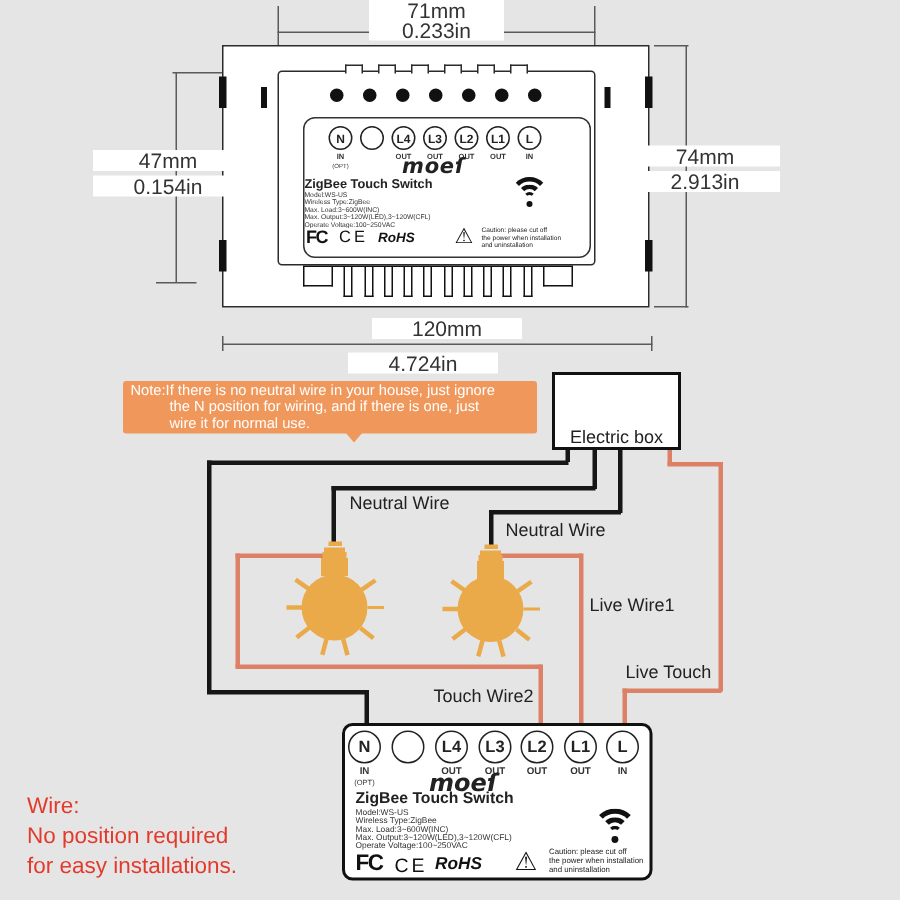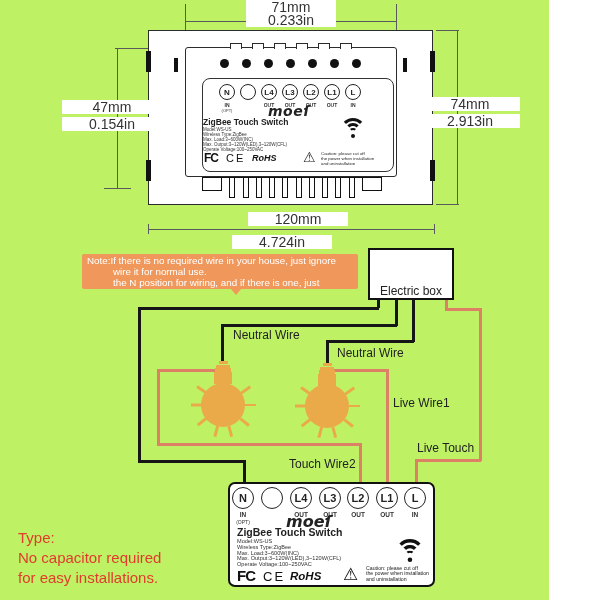--- a/index.html
+++ b/index.html
@@ -1,16 +1,16 @@
 <!DOCTYPE html>
 <html><head>
 <meta charset="utf-8">
 <style>
   html,body{margin:0;padding:0;background:#fff;}
-  #canvas{position:relative;width:549px;height:600px;background:#bef264;overflow:hidden;
+  #canvas{position:relative;width:600px;height:600px;background:#e5e5e5;overflow:hidden;
           font-family:"Liberation Sans",sans-serif;color:#2a2a2a;}
   
   .dim{position:absolute;background:#5a5a5a;}
   .dimtxt{position:absolute;color:#333;font-size:14px;line-height:14px;background:#fff;z-index:6;text-align:center;}
   
   .wn{position:absolute;background:#161616;}
   .wl{position:absolute;background:#dc8166;}
   .wlabel{position:absolute;font-size:12px;color:#222;z-index:4;}
   
   .outer{position:absolute;left:148px;top:30px;width:285px;height:175px;border:1.5px solid #2b2b2b;background:#fff;box-sizing:border-box;}
@@ -184,23 +184,23 @@
     <div>and uninstallation</div>
   </div>
   <div class="wifi" style="left:340px;top:118px;">
       <i class="a1"></i>
       <i class="a2"></i>
       <i class="a3"></i>
       <b></b>
     </div>
 
   <div class="notebox">
-    <div>Note:If there is no required wire in your house, just ignore</div>
+    <div>Note:If there is no neutral wire in your house, just ignore</div>
+    <div class="ind">the N position for wiring, and if there is one, just</div>
     <div class="ind">wire it for normal use.</div>
-    <div class="ind">the N position for wiring, and if there is one, just</div>
   </div>
   <div class="notetail"></div>
 
   <div class="ebox">
       <span>Electric box</span>
     </div>
 
   <div class="wn" style="left:377px;top:300px;width:2.5px;height:8px;"></div>
   <div class="wn" style="left:138px;top:307px;width:241px;height:2.5px;"></div>
   <div class="wn" style="left:138px;top:307px;width:2.5px;height:155px;"></div>
@@ -315,18 +315,18 @@
     <div>and uninstallation</div>
   </div>
   <div class="wifi" style="left:395px;top:539px;transform:scale(1.15);transform-origin:left top;z-index:6;">
       <i class="a1"></i>
       <i class="a2"></i>
       <i class="a3"></i>
       <b></b>
     </div>
 
   <div class="rednote">
-    <div>Type:</div>
-    <div>No capacitor required</div>
+    <div>Wire:</div>
+    <div>No position required</div>
     <div>for easy installations.</div>
   </div>
 
 </div>
 
 </body></html>

